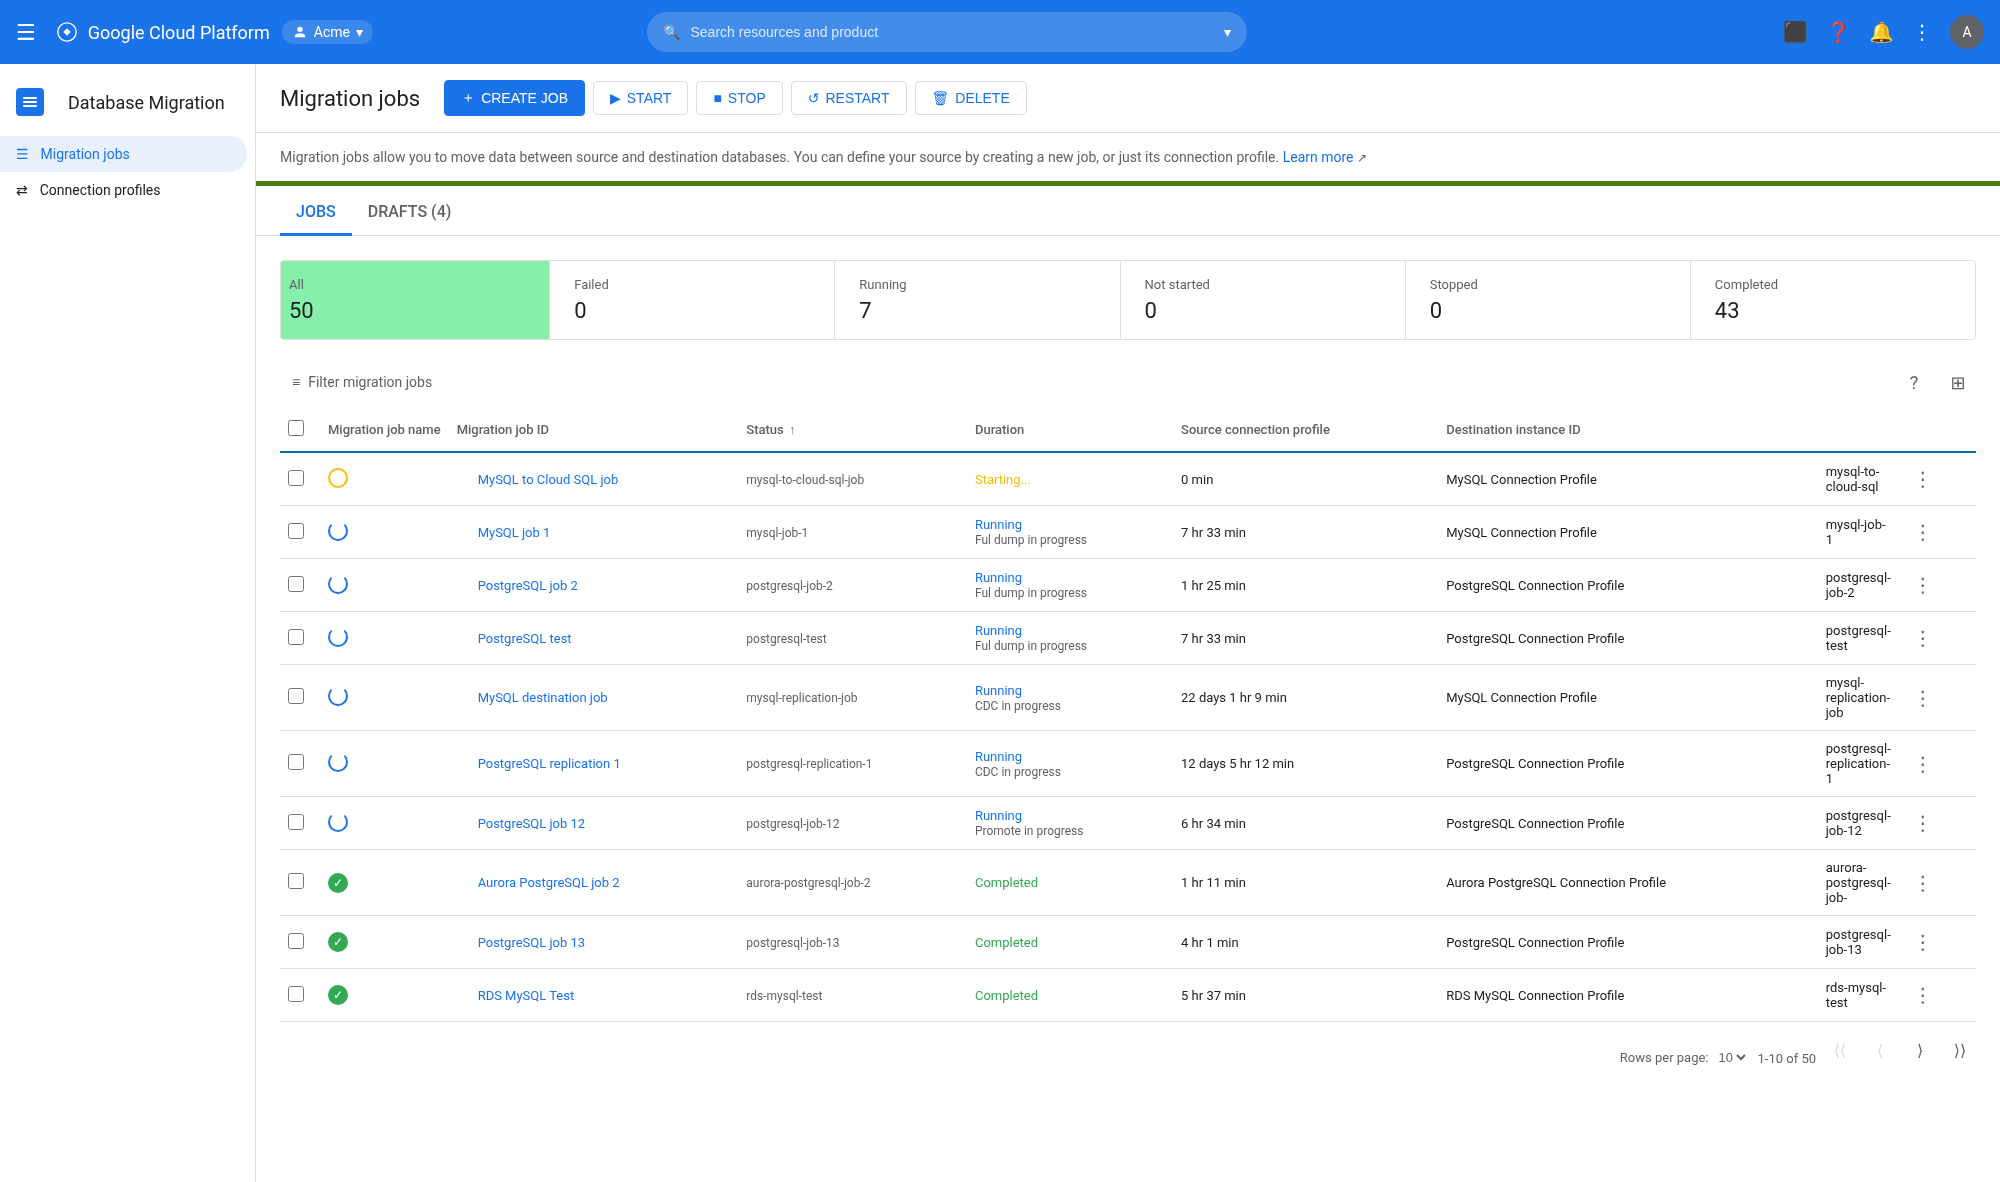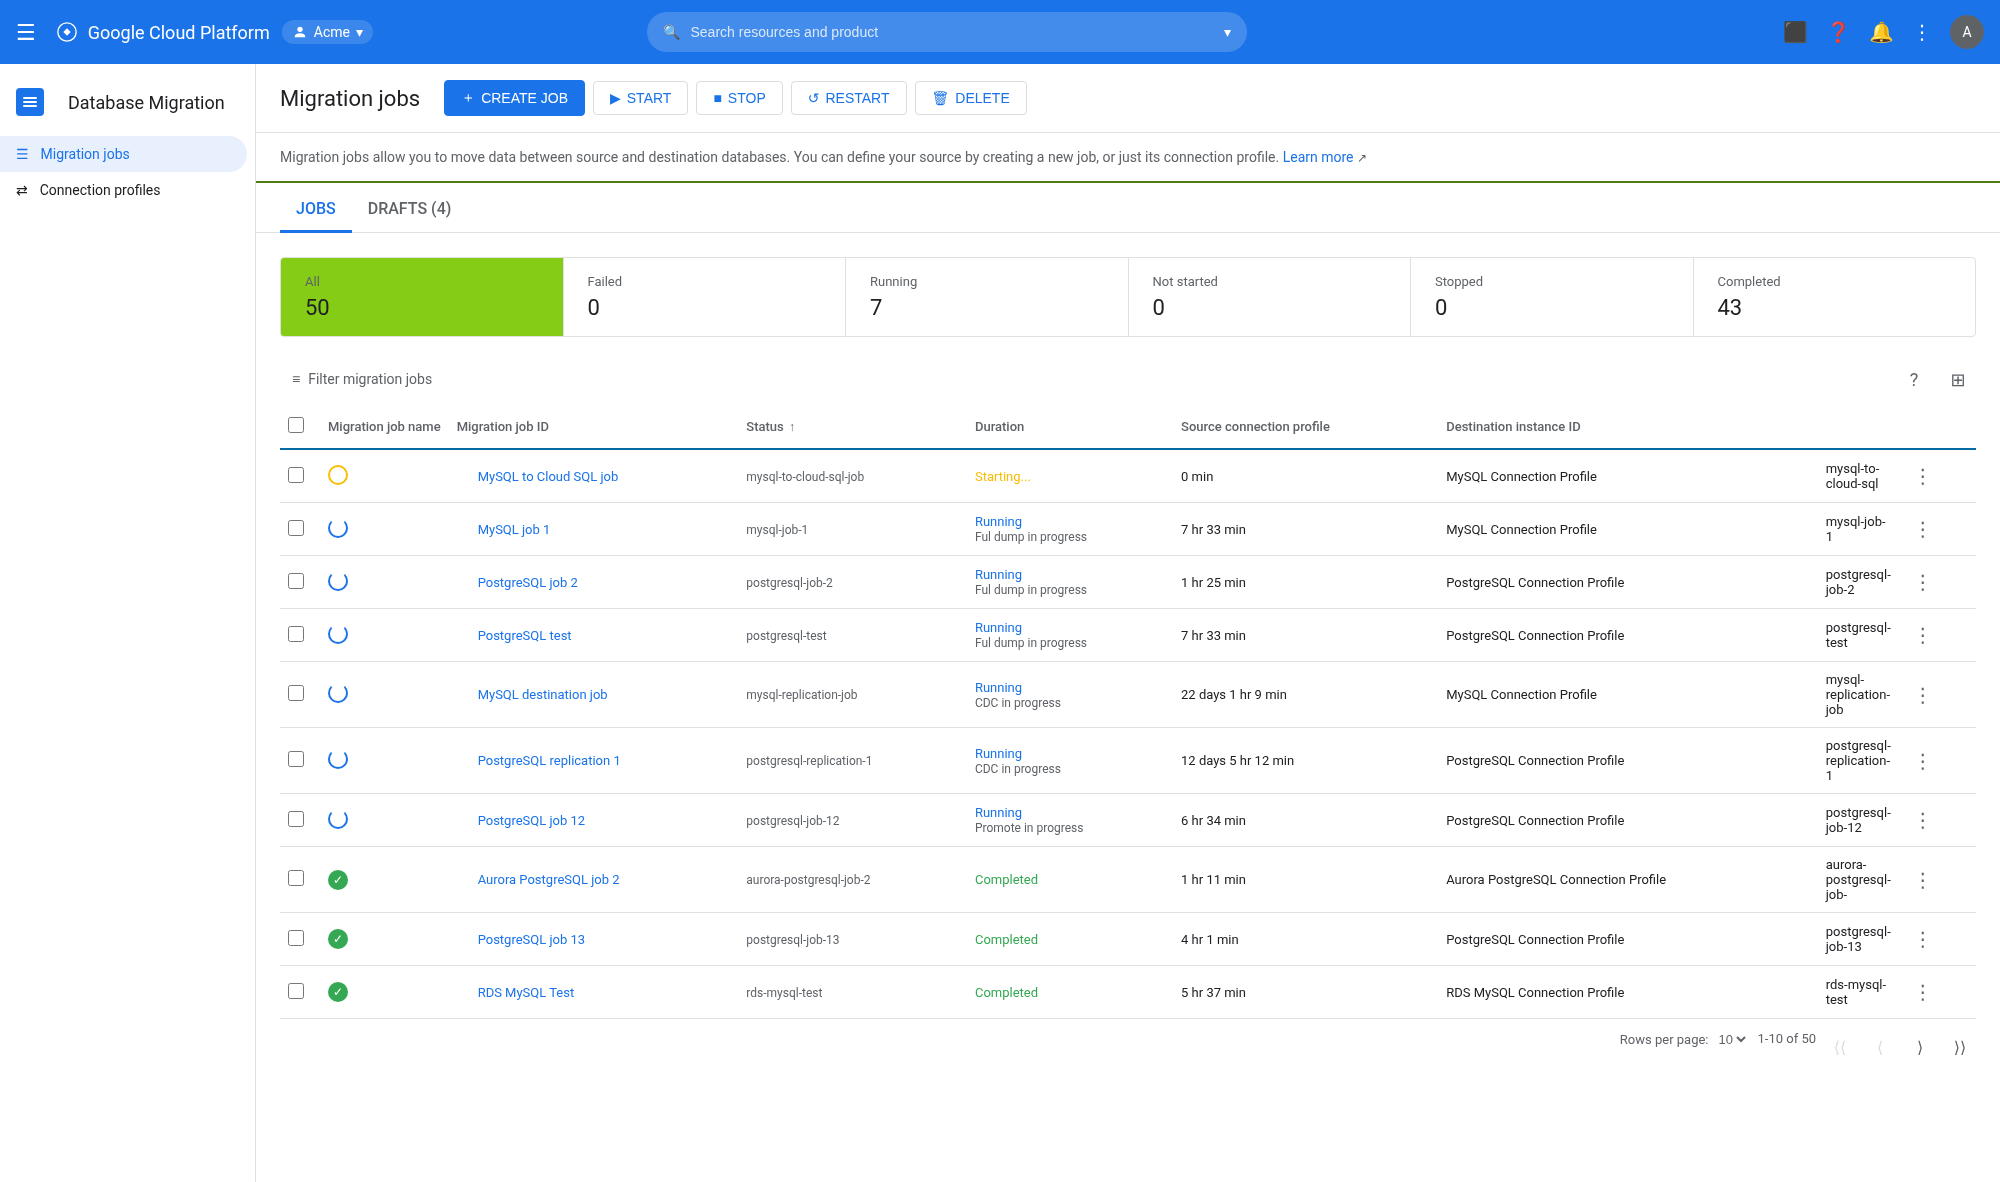--- a/index.html
+++ b/index.html
@@ -128,21 +128,21 @@
     .btn.primary {
       background: #1a73e8;
       color: #fff;
       border-color: #1a73e8;
     }
 
     .info-bar {
       padding: 16px 24px;
       font-size: 14px;
       color: #5f6368;
-      border-bottom: 2px solid #4d7c0f;
+      border-bottom: 5px solid #4d7c0f;
     }
     .info-bar a { color: #1a73e8; text-decoration: none; }
 
     
     .tabs {
       display: flex;
       padding: 0 24px;
       border-bottom: 1px solid #e0e0e0;
       gap: 0;
     }
@@ -168,21 +168,21 @@
       border-radius: 4px;
       overflow: hidden;
     }
     .status-card {
       flex: 1;
       padding: 16px 24px;
       border-right: 1px solid #e0e0e0;
       cursor: pointer;
     }
     .status-card:last-child { border-right: none; }
-    .status-card.active { background: #84cc16; }
+    .status-card.active { background: #86efac; padding-left: 8px; }
     .status-card-label { font-size: 13px; color: #5f6368; margin-bottom: 6px; }
     .status-card-value { font-size: 22px; color: #202124; }
 
     
     .table-toolbar {
       display: flex;
       align-items: center;
       padding: 8px 24px;
       gap: 8px;
     }
@@ -263,21 +263,21 @@
       border-radius: 50%;
       display: flex; align-items: center; justify-content: center;
       cursor: pointer;
       color: #5f6368;
       font-size: 20px;
     }
 
     
     .pagination {
       display: flex;
-      align-items: flex-start;
+      align-items: flex-end;
       justify-content: flex-end;
       padding: 12px 24px;
       gap: 8px;
       font-size: 13px;
       color: #5f6368;
     }
     .pagination-btn {
       width: 32px; height: 32px;
       display: flex; align-items: center; justify-content: center;
       cursor: pointer;

